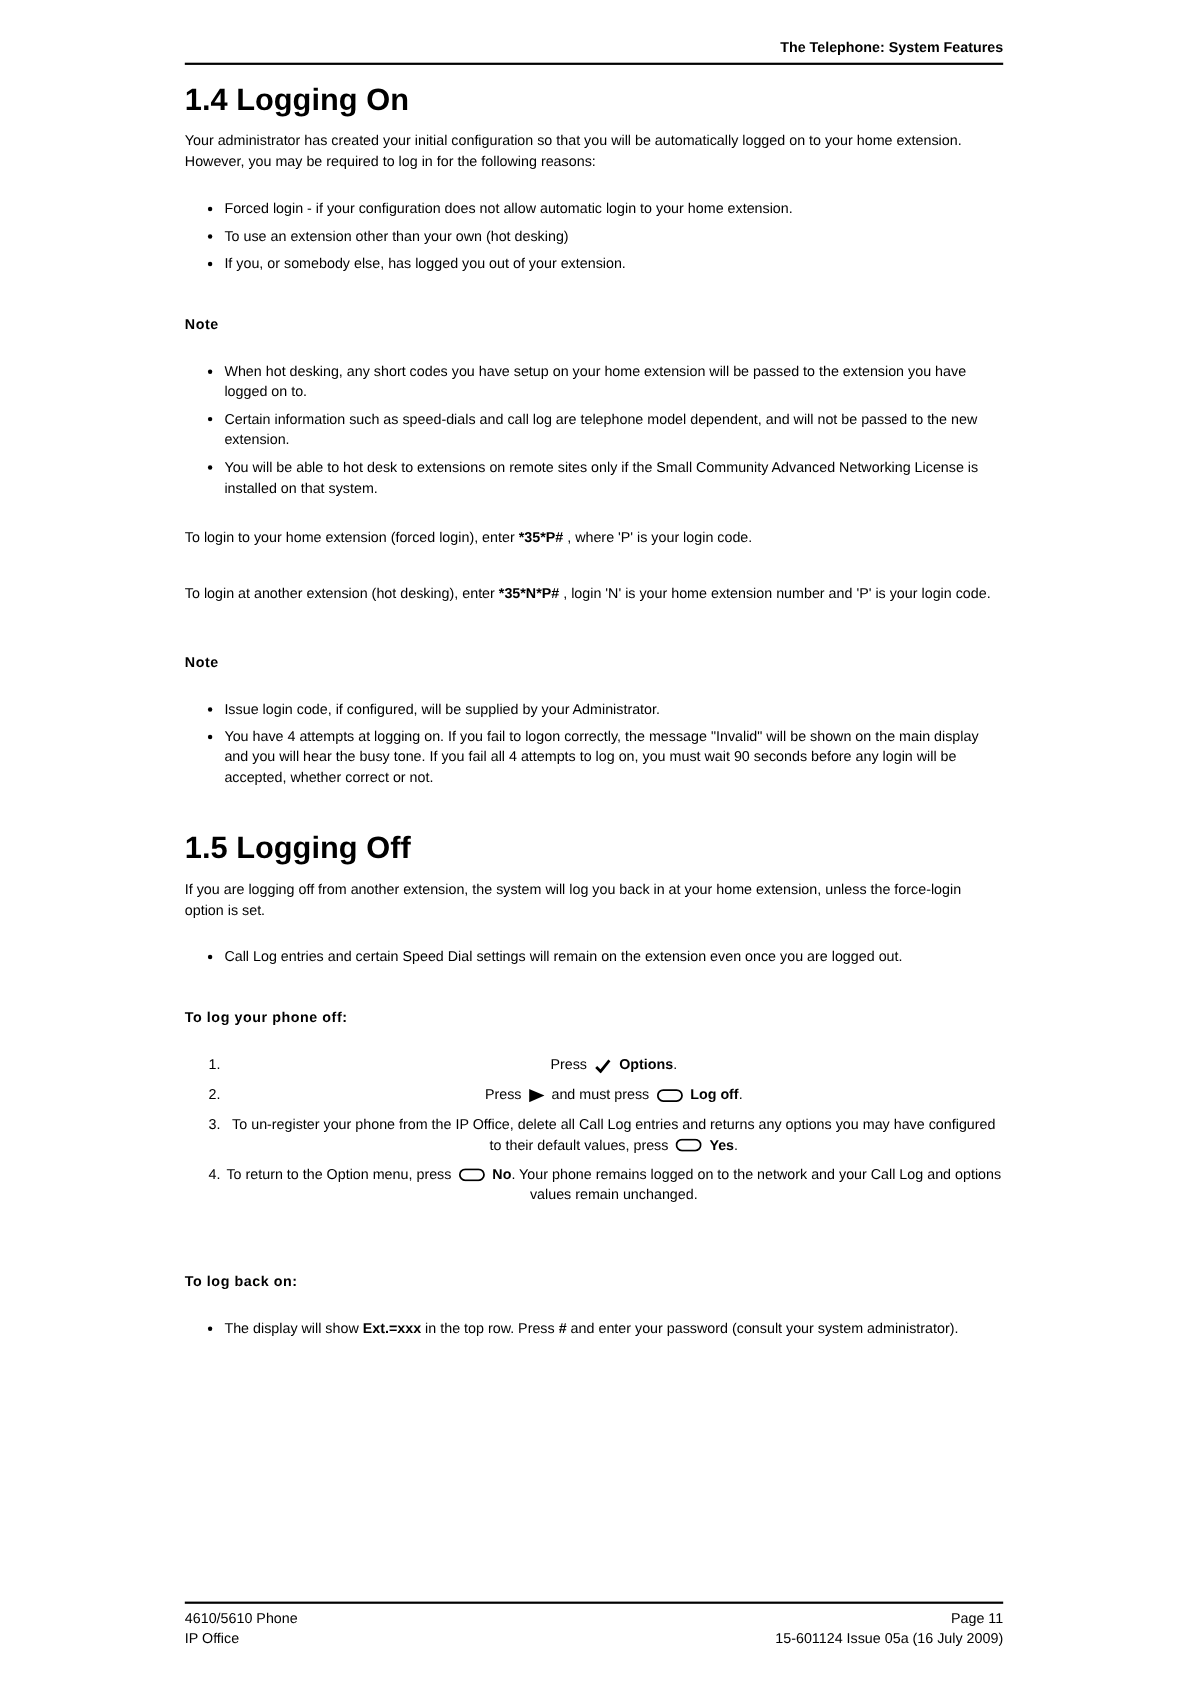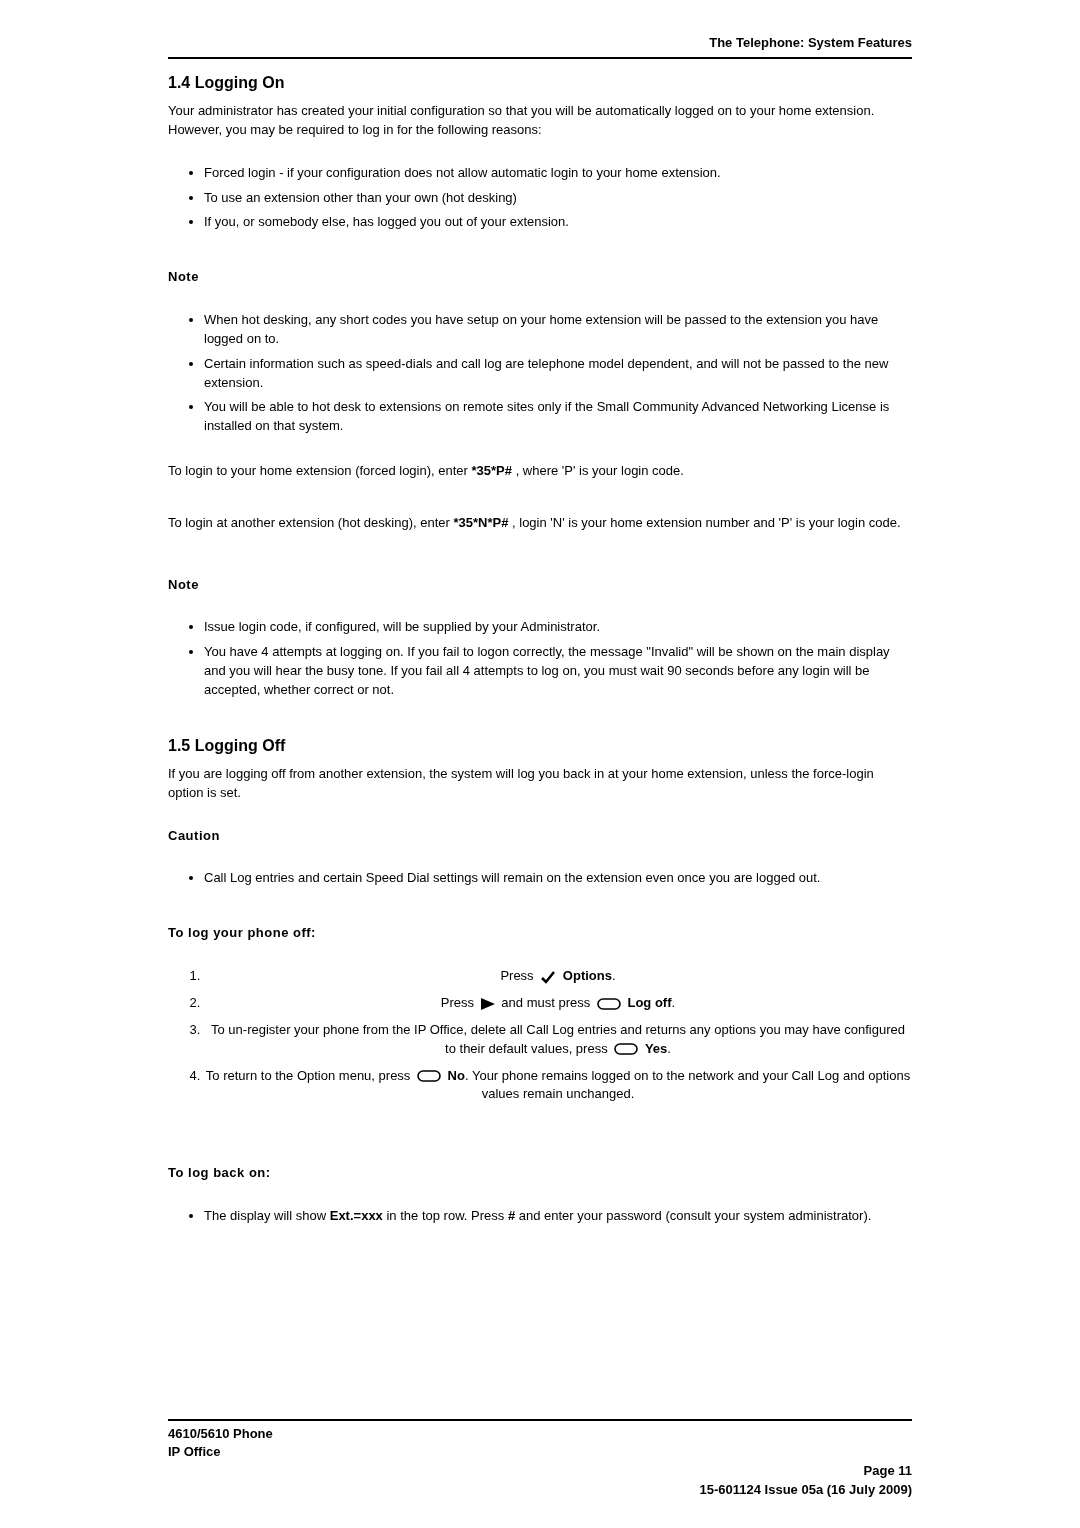--- a/index.html
+++ b/index.html
@@ -21,40 +21,39 @@
     flex-direction: column;
   }
   .runhead {
     text-align: right;
     font-weight: bold;
     font-size: 13px;
     border-bottom: 2px solid #000;
     padding-bottom: 4px;
   }
   h2.section {
-    font-size: 16px;
+    font-size: 28px;
     font-weight: bold;
     margin: 12px 0 4px 0;
   }
   p { margin: 4px 0 10px 0; }
   ul.bul { list-style: disc; padding-left: 36px; margin: 8px 0 16px 0; }
   ul.bul > li { margin: 6px 0; }
   .note { font-weight: bold; letter-spacing: 0.5px; margin-top: 14px; }
   ol.num { list-style: decimal; padding-left: 36px; margin: 6px 0 16px 0; text-align: center; }
   ol.num > li { margin: 8px 0; }
   .b { font-weight: bold; }
   .spacer { flex: 1 0 auto; }
   .footer {
     border-top: 2px solid #000;
     padding-top: 4px;
     display: flex;
     justify-content: space-between;
-    font-weight: bold;
+    font-weight: normal;
     font-size: 13px;
-    flex-direction: column;
   }
   .footcol { display: flex; flex-direction: column; }
   .footcol.right { text-align: right; }
   
   .ico {
     display: inline-block;
     vertical-align: middle;
     margin: 0 3px;
   }
   .ico svg { display: block; }
@@ -96,21 +95,20 @@
   <br>
   <p class="note">Note</p>
   <ul class="bul">
     <li>Issue login code, if configured, will be supplied by your Administrator.</li>
     <li>You have 4 attempts at logging on. If you fail to logon correctly, the message "Invalid" will be shown on the main display and you will hear the busy tone. If you fail all 4 attempts to log on, you must wait 90 seconds before any login will be accepted, whether correct or not.</li>
   </ul>
 
   <h2 class="section">1.5 Logging Off</h2>
   <p>If you are logging off from another extension, the system will log you back in at your home extension, unless the force-login option is set.</p>
 
-  <p class="note">Caution</p>
   <ul class="bul">
     <li>Call Log entries and certain Speed Dial settings will remain on the extension even once you are logged out.</li>
   </ul>
 
   <p class="note" style="">To log your phone off:</p>
 
   <ol class="num">
     <li>
       <span>Press </span>
       <span class="ico">

